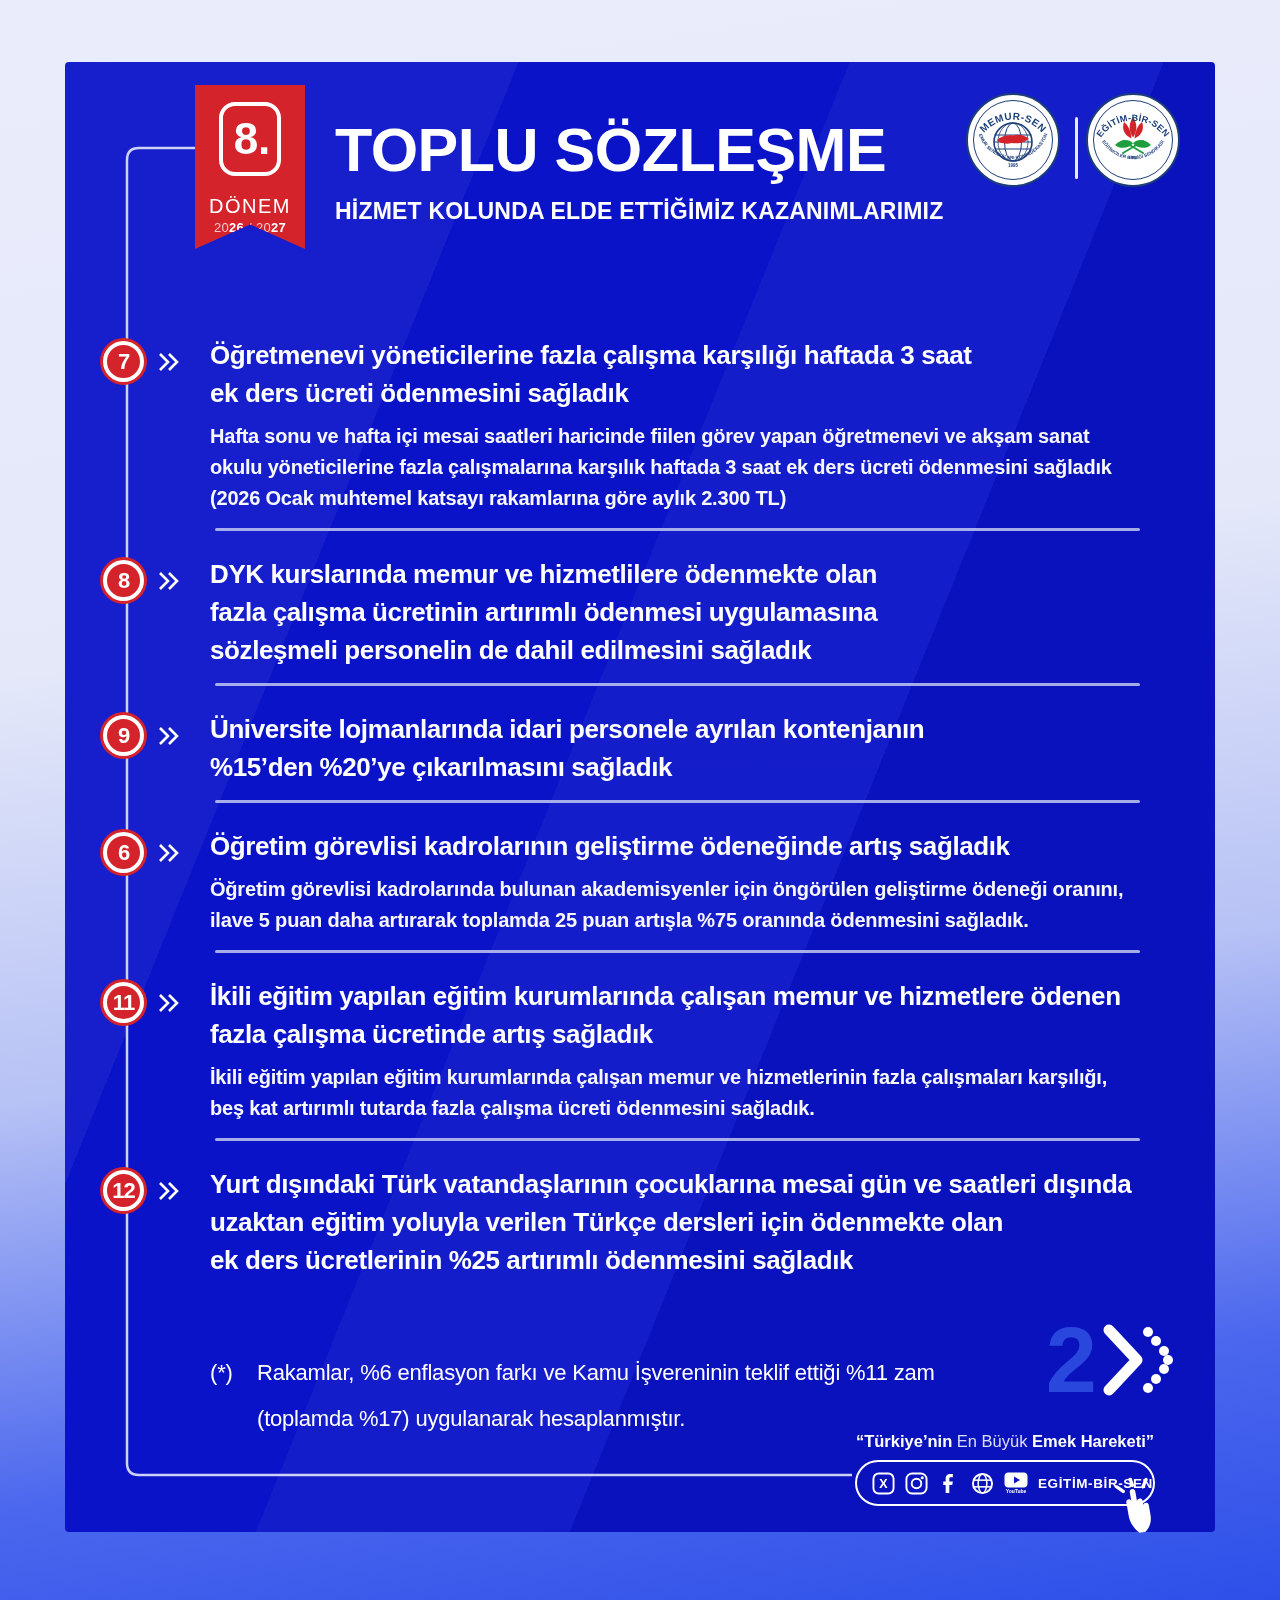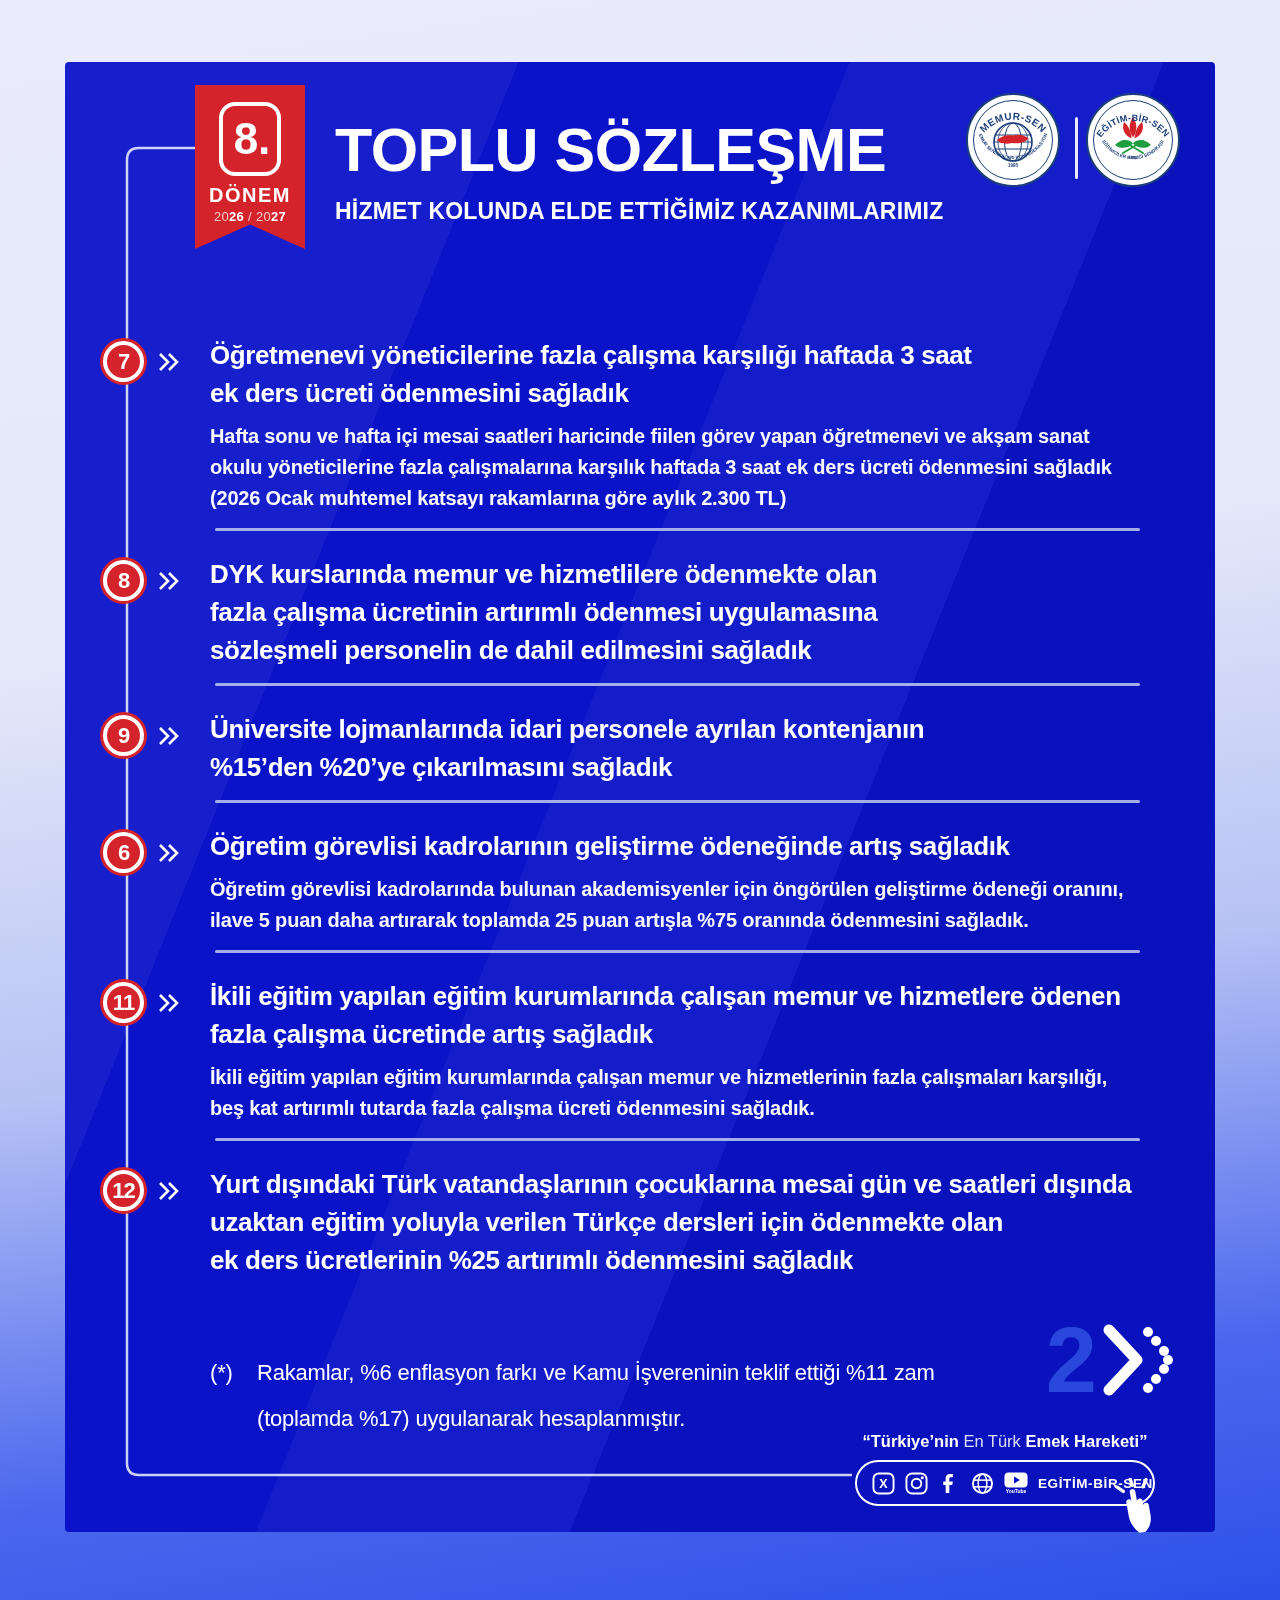--- a/index.html
+++ b/index.html
@@ -32,21 +32,21 @@
     position:absolute; left:130px; top:23px; width:110px; height:164px;
     background:var(--red,#d4232b);
     clip-path:polygon(0 0,100% 0,100% 100%,50% 85%,0 100%);
     display:flex; flex-direction:column; align-items:center; text-align:center;
   }
   .badge-8{
     margin-top:17px; width:62px; height:74px; border:4px solid #fff; border-radius:16px;
     display:flex; align-items:center; justify-content:center;
     font-size:44px; font-weight:bold; line-height:1; padding-left:4px;
   }
-  .badge-label{ margin-top:8px; font-size:20px; font-weight:bold; letter-spacing:1.5px; }
+  .badge-label{ margin-top:19px; font-size:20px; font-weight:normal; letter-spacing:1.5px; }
   .badge-year{ margin-top:2px; font-size:13px; letter-spacing:0.3px; }
   .badge-year .thin{ opacity:0.75; font-weight:normal; }
   .badge-year .b{ font-weight:bold; }
 
   
   .title-block{ position:absolute; left:270px; top:38px; }
   .main-title{ font-size:61px; font-weight:bold; letter-spacing:-0.5px; line-height:1;margin-top:20px; }
   .sub-title{ margin-top:17px; font-size:23px; font-weight:bold; letter-spacing:0.2px; }
 
   
@@ -264,21 +264,21 @@
           <circle cx="63" cy="33" r="5"></circle>
         <circle cx="67" cy="42" r="5"></circle>
         <circle cx="63" cy="51" r="5"></circle>
           <circle cx="55" cy="61" r="5"></circle>
           <circle cx="47" cy="70" r="5"></circle>
       </g>
     </svg>
   </div>
 
   <div class="footer-right">
-    <div class="quote"><span class="b">“Türkiye’nin</span><span class="r"> En Türk </span><span class="b">Emek Hareketi”</span></div>
+    <div class="quote"><span class="b">“Türkiye’nin</span><span class="r"> En Büyük </span><span class="b">Emek Hareketi”</span></div>
     <div class="social-pill">
       <span class="soc">
         <svg width="23" height="23" viewBox="0 0 24 24">
             <rect x="1.5" y="1.5" width="21" height="21" rx="5.5" fill="none" stroke="#fff" stroke-width="2"></rect>
             <text x="12" y="17" font-size="13" font-weight="bold" fill="#fff" text-anchor="middle">X</text>
           </svg>
       </span>
       <span class="soc">
         <svg width="23" height="23" viewBox="0 0 24 24">
             <rect x="1.5" y="1.5" width="21" height="21" rx="6" fill="none" stroke="#fff" stroke-width="2"></rect>

